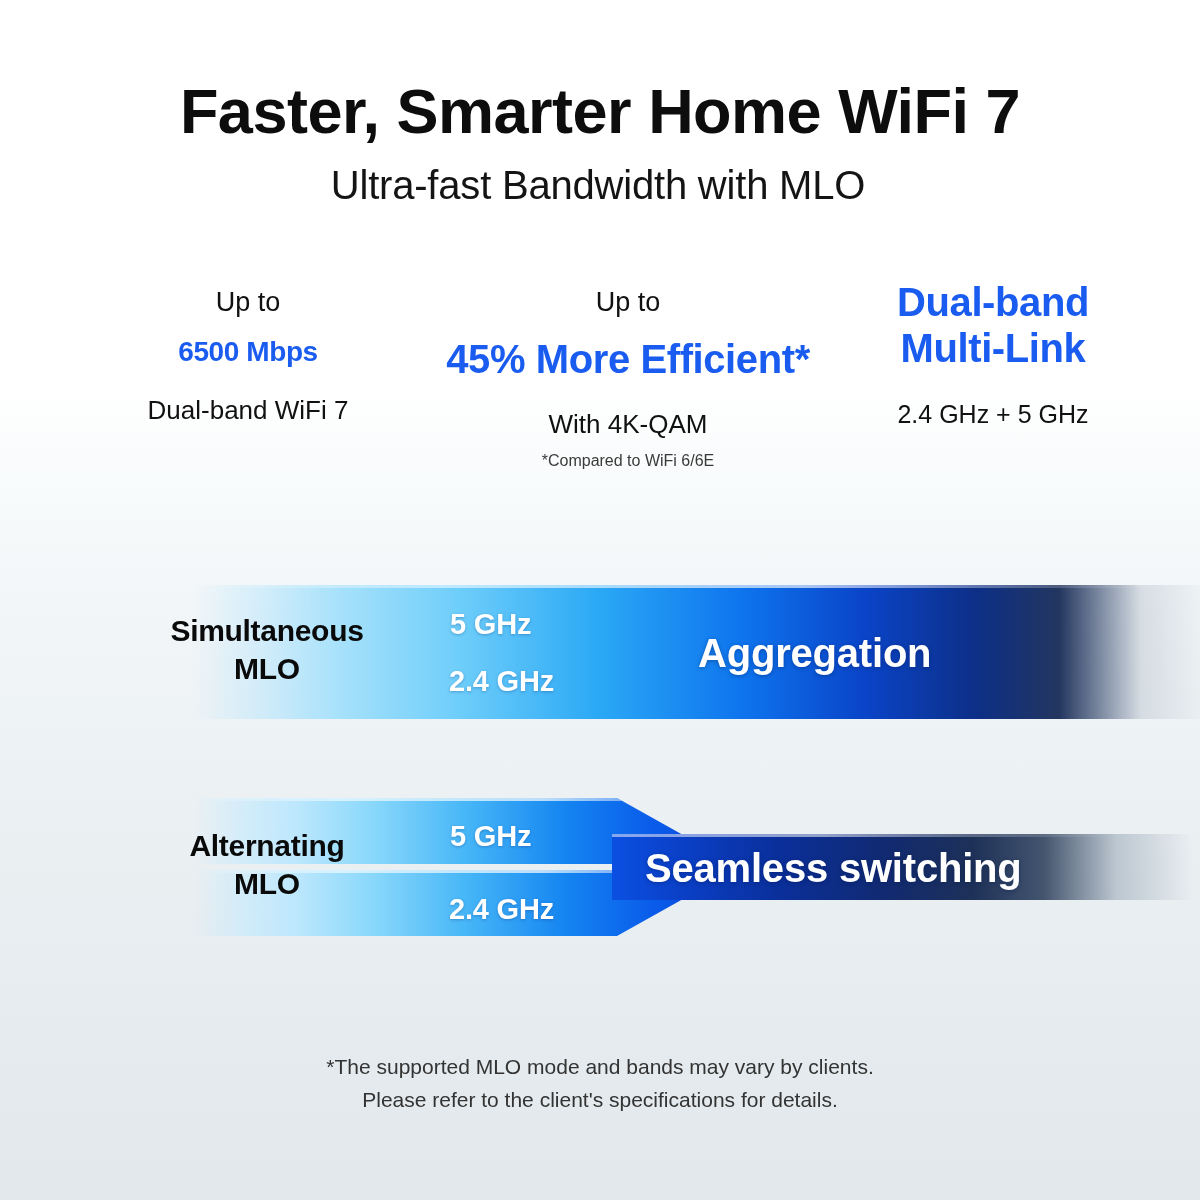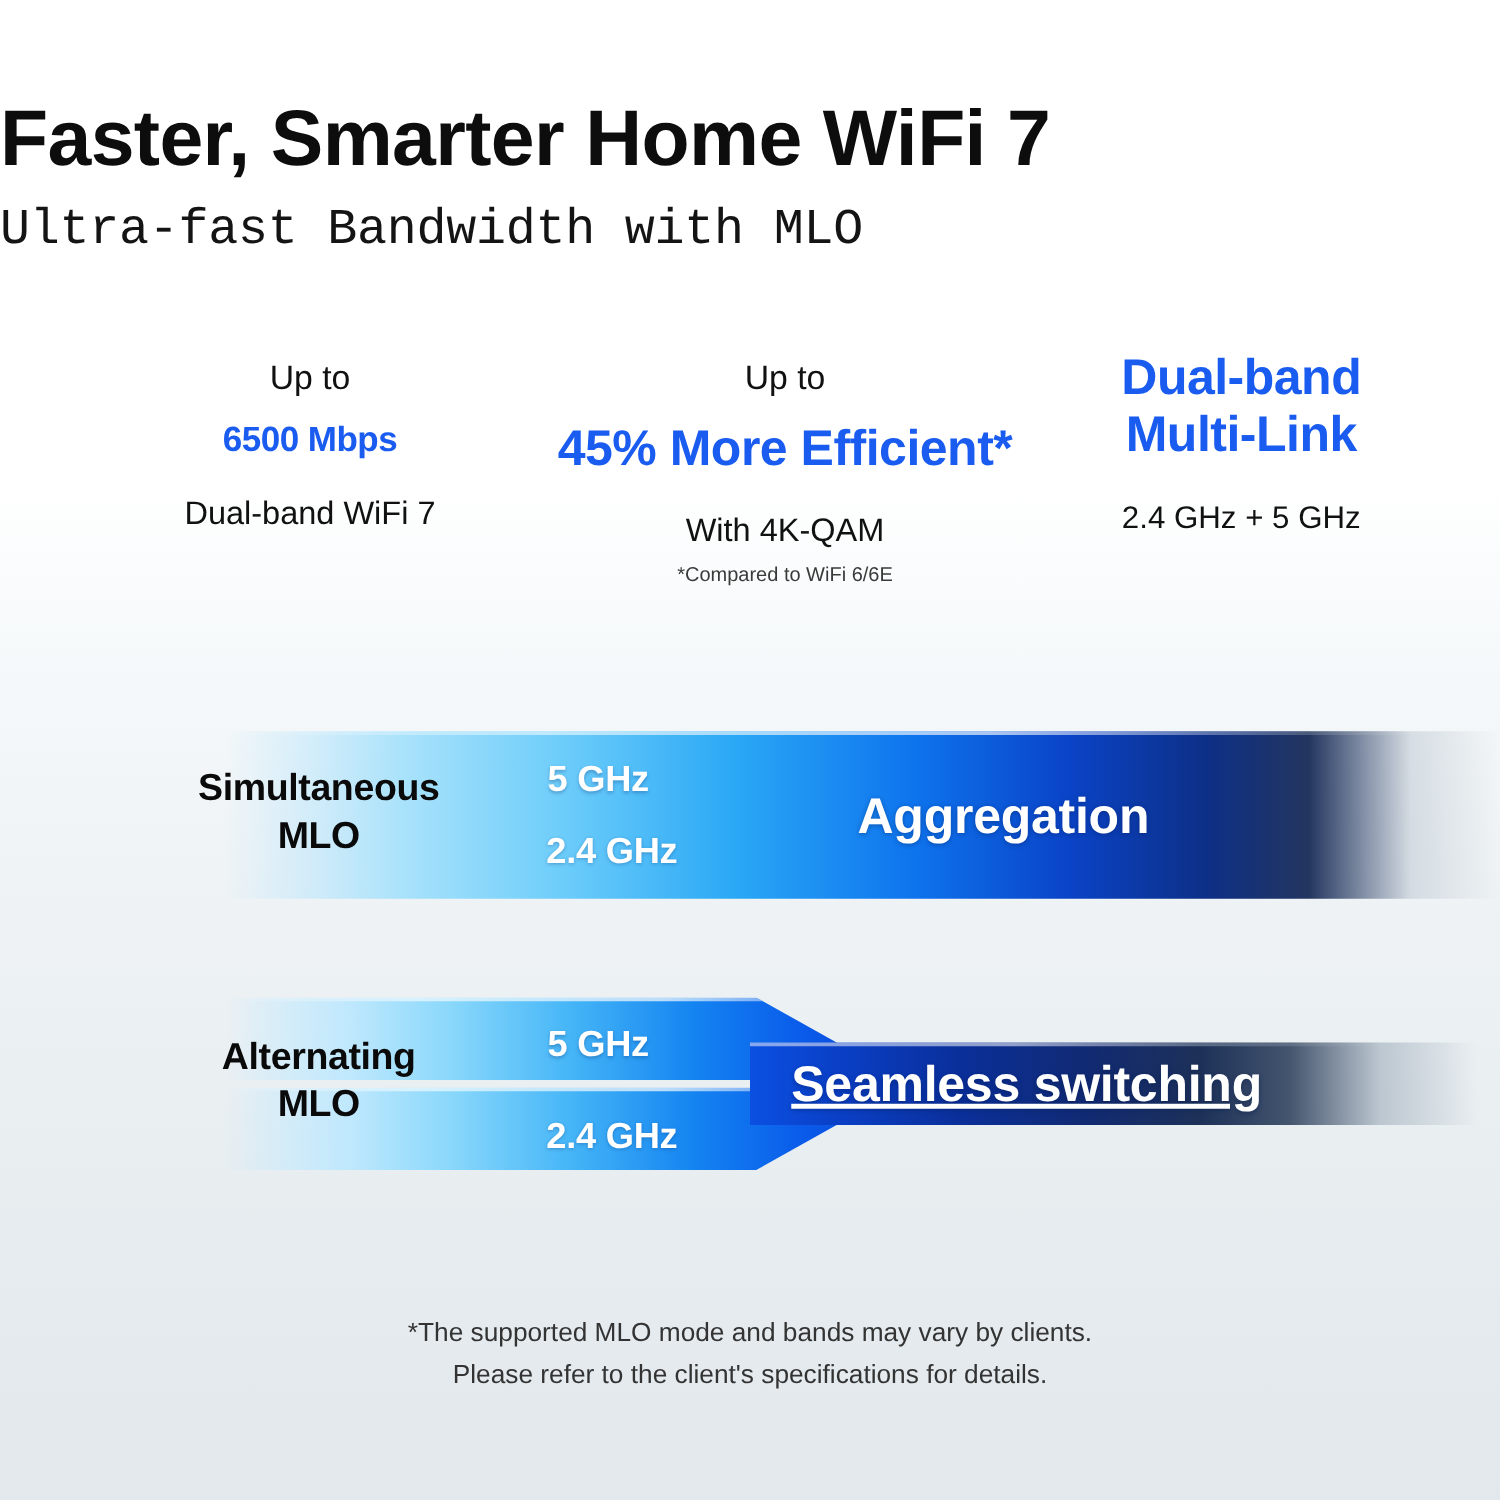--- a/index.html
+++ b/index.html
@@ -29,37 +29,37 @@
         #e2e8ec 100%);
     overflow: hidden;
   }
 
   
   .header {
     position: absolute;
     top: 78px;
     left: 0;
     width: 1200px;
+    text-align: center;
   }
   .headline {
     font-size: 63px;
     font-weight: bold;
     color: #0d0d0d;
     letter-spacing: -0.5px;
     line-height: 1.06;
     margin: 0;
   }
   .subhead {
     font-size: 40px;
     font-weight: normal;
     color: #141414;
     letter-spacing: -0.2px;
     margin: 18px 4px 0 0;
     line-height: 1.1;
-    font-family: Liberation Mono, monospace;
   }
 
   
   .stats {
     position: absolute;
     top: 286px;
     left: 0;
     width: 1200px;
     display: flex;
     align-items: flex-start;
@@ -104,21 +104,21 @@
   .stat-1 .stat-sub   { margin-top: 26px; }
   .stat-2 .stat-value { margin-top: 14px; }
   .stat-2 .stat-sub   { margin-top: 26px; }
 
   .stat-3 .stat-block { margin-top: -7px; }
   .stat-3 .stat-sub   { margin-top: 27px; font-size: 25px; }
 
   
   .bar-block {
     position: absolute;
-    left: 0;
+    left: 12px;
     width: 988px;
     height: 150px;
   }
   #bar-simultaneous { top: 575px; }
   #bar-alternating  { top: 790px; padding-left: 48px; }
 
   .bar-label {
     position: absolute;
     left: 110px;
     top: 0;
@@ -262,21 +262,21 @@
     left: 0; right: 0; top: 0;
     height: 3px;
     background: linear-gradient(to right,
         rgba(255,255,255,0.5) 0%,
         rgba(255,255,255,0.55) 35%,
         rgba(255,255,255,0) 85%);
   }
 
   .b2-5ghz   { left: 438px; top: 30px; }
   .b2-24ghz  { left: 437px; top: 103px; }
-  .b2-mode   { left: 633px; top: 56px; text-decoration: underline; }
+  .b2-mode   { left: 633px; top: 56px; }
 
   
   .disclaimer {
     position: absolute;
     top: 1050px;
     left: 0;
     width: 1200px;
     text-align: center;
     font-size: 21px;
     color: #333333;

